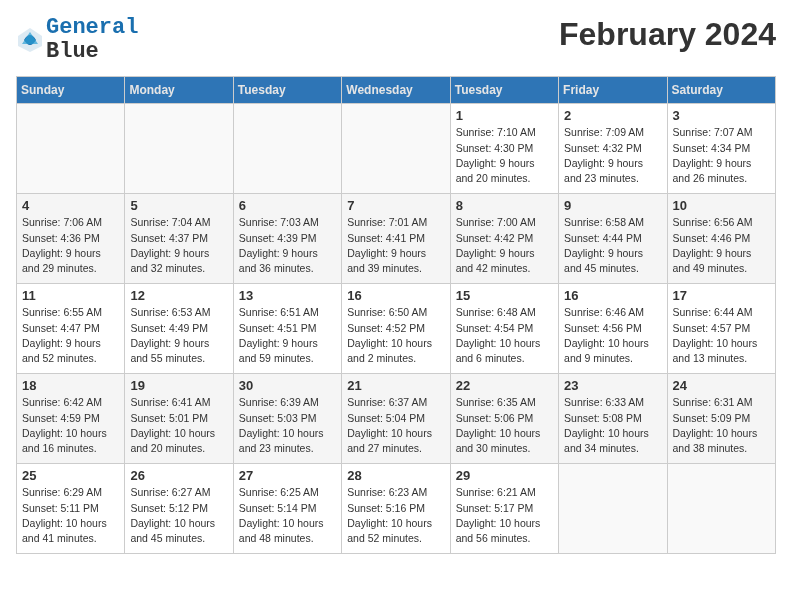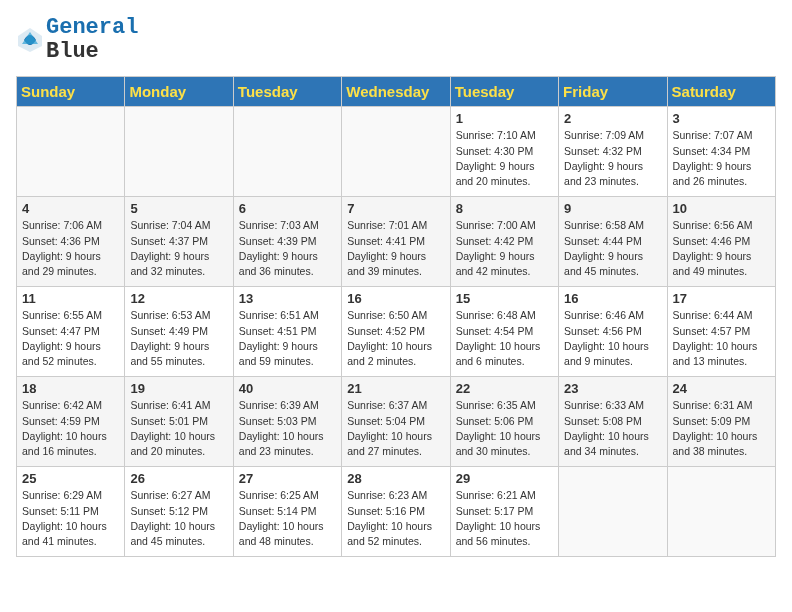--- a/index.html
+++ b/index.html
@@ -45,24 +45,24 @@
       font-size: 15px;
       color: #555;
     }
     table {
       width: 100%;
       border-collapse: collapse;
       font-size: 11px;
     }
     thead tr th {
       background-color: #2e75b6;
-      color: #fde047;
+      color: #e5e5e5;
       padding: 6px 4px;
       text-align: left;
-      font-size: 15px;
+      font-size: 12px;
       border: 1px solid #ccc;
     }
     tbody tr td {
       border: 1px solid #ccc;
       vertical-align: top;
       padding: 4px 5px;
       min-height: 75px;
       height: 90px;
       color: #333;
     }
@@ -96,20 +96,21 @@
       <polygon points="14,2 26,10 26,20 14,26 2,20 2,10" fill="#1a6faf" opacity="0.15"></polygon>
       <path d="M8,14 Q14,4 20,14 Q14,24 8,14Z" fill="#1a6faf"></path>
       <path d="M14,6 L22,18 L6,18 Z" fill="#2e9fd4" opacity="0.7"></path>
     </svg>
     <div class="logo-text">
       <span class="blue">General</span><br>
       <span>Blue</span>
     </div>
   </div>
   <div class="title-area">
+    <div class="month-title">February 2024</div>
   </div>
 </div>
 
 <table>
   <thead>
     <tr>
     <th>Sunday</th>
         <th>Monday</th>
         <th>Tuesday</th>
         <th>Wednesday</th>
@@ -200,21 +201,21 @@
       <tr>
         <td>
           <span class="day-num">18</span>
           <div class="day-info">Sunrise: 6:42 AM<br>Sunset: 4:59 PM<br>Daylight: 10 hours<br>and 16 minutes.</div>
         </td>
         <td>
           <span class="day-num">19</span>
           <div class="day-info">Sunrise: 6:41 AM<br>Sunset: 5:01 PM<br>Daylight: 10 hours<br>and 20 minutes.</div>
         </td>
         <td>
-          <span class="day-num">40</span>
+          <span class="day-num">30</span>
           <div class="day-info">Sunrise: 6:39 AM<br>Sunset: 5:03 PM<br>Daylight: 10 hours<br>and 23 minutes.</div>
         </td>
         <td>
           <span class="day-num">21</span>
           <div class="day-info">Sunrise: 6:37 AM<br>Sunset: 5:04 PM<br>Daylight: 10 hours<br>and 27 minutes.</div>
         </td>
         <td>
           <span class="day-num">22</span>
           <div class="day-info">Sunrise: 6:35 AM<br>Sunset: 5:06 PM<br>Daylight: 10 hours<br>and 30 minutes.</div>
         </td>

